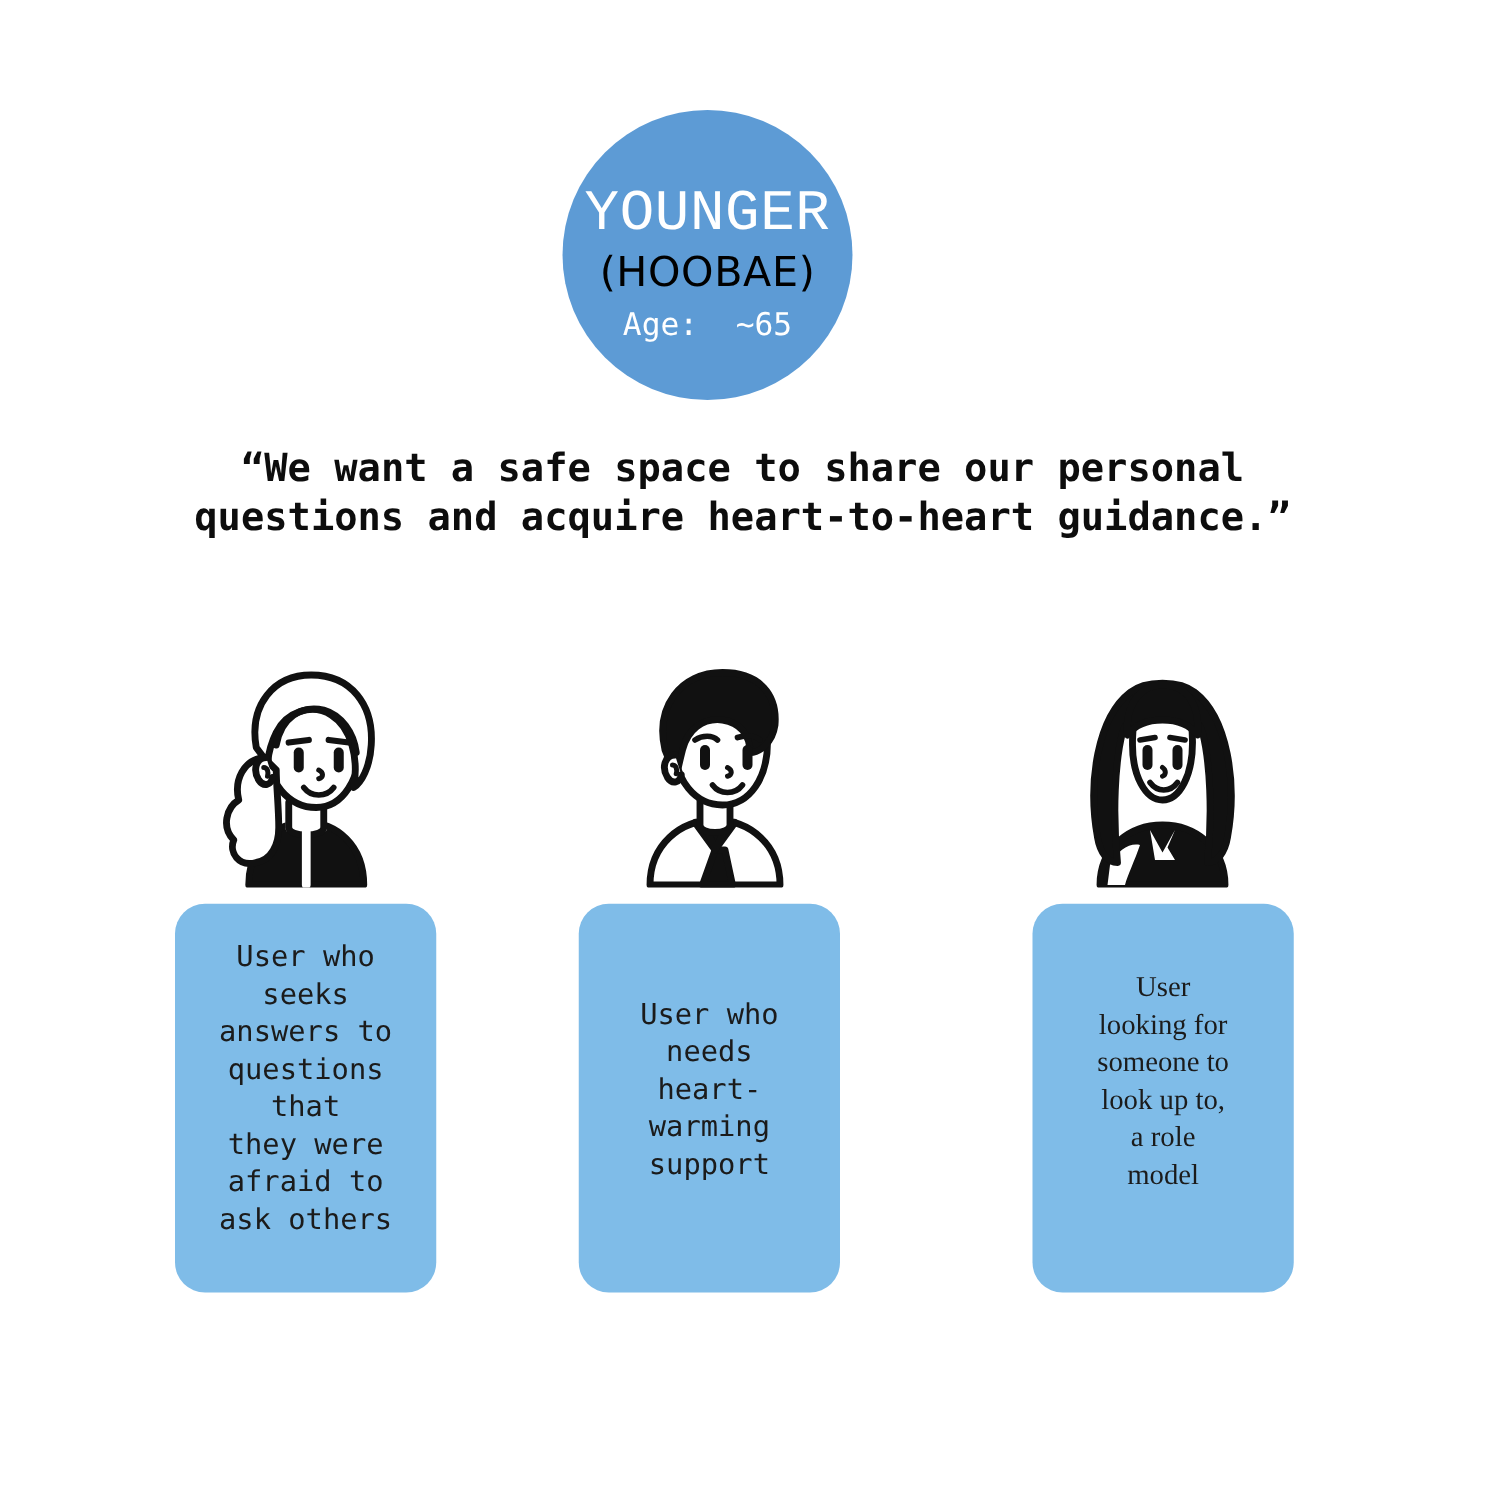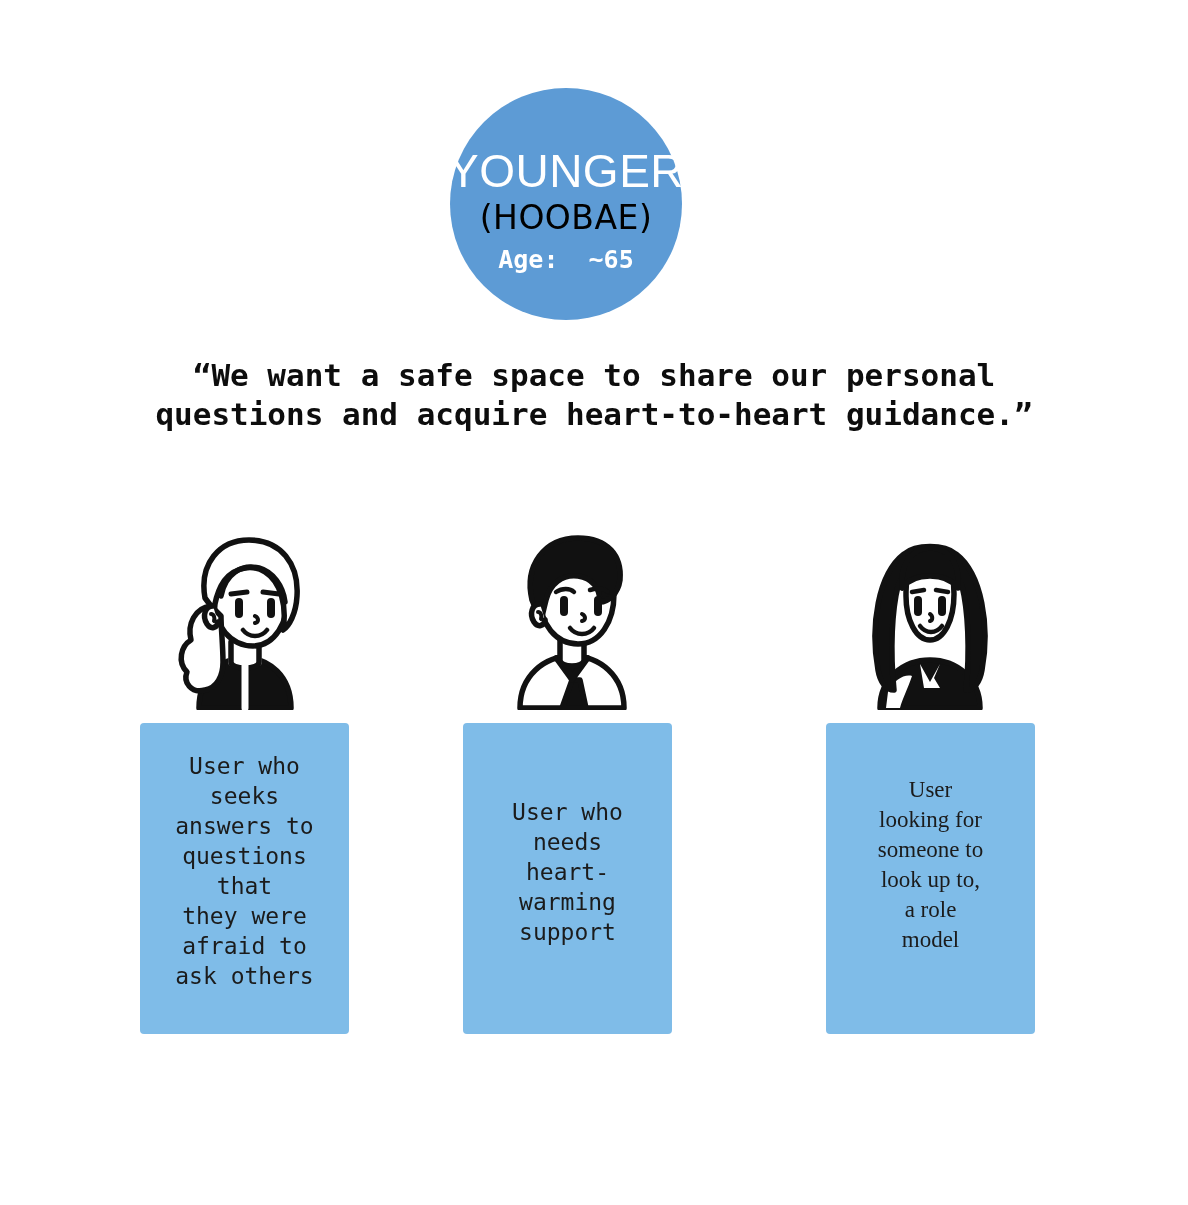--- a/index.html
+++ b/index.html
@@ -32,21 +32,21 @@
     border-radius: 50%;
     background: var(--circle-bg, #5d9bd5);
     display: flex;
     flex-direction: column;
     align-items: center;
     justify-content: flex-start;
     box-sizing: border-box;
     padding-top: 58px;
   }
   .persona-title {
-    font-family: Liberation Sans, sans-serif;
+    font-family: Liberation Mono, monospace;
     font-size: 46px;
     line-height: 50px;
     font-weight: 400;
     color: #ffffff;
     letter-spacing: 0.5px;
     white-space: nowrap;
   }
   .persona-subtitle {
     font-family: "DejaVu Sans", sans-serif;
     font-size: 33px;
@@ -54,21 +54,21 @@
     font-weight: 400;
     color: #000000;
     letter-spacing: 0.5px;
     white-space: nowrap;
     margin-top: 2px;
   }
   .persona-age {
     font-family: "DejaVu Sans Mono", monospace;
     font-size: 25px;
     line-height: 32px;
-    font-weight: 700;
+    font-weight: 400;
     color: #ffffff;
     white-space: pre;
     margin-top: 6px;
   }
 
   
   .quote-block {
     position: absolute;
     left: 0;
     top: 356px;
@@ -98,21 +98,21 @@
     display: flex;
     align-items: flex-end;
     justify-content: center;
   }
   .avatar-wrap svg { display: block; }
 
   .trait-card {
     margin-top: 13px;
     width: 209px;
     height: 311px;
-    border-radius: 4px;
+    border-radius: 24px;
     background: var(--card-bg, #7fbce8);
     box-sizing: border-box;
     padding: 14px 10px;
     display: flex;
     align-items: flex-start;
     justify-content: center;
     text-align: center;
     font-family: "DejaVu Sans Mono", monospace;
     font-size: 23px;
     line-height: 30px;

